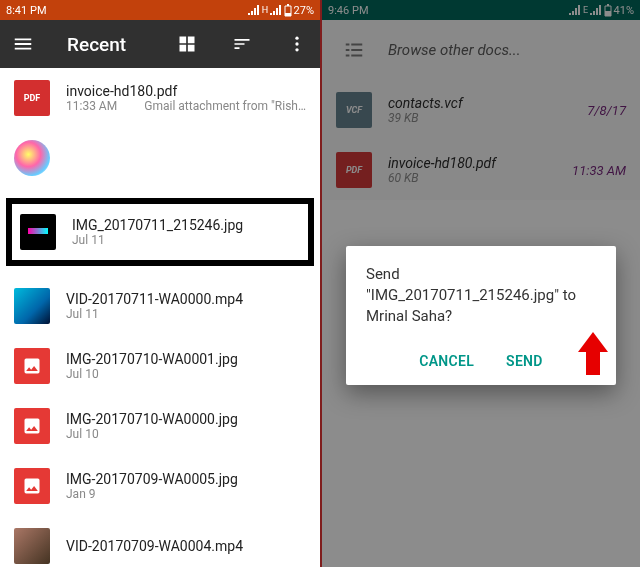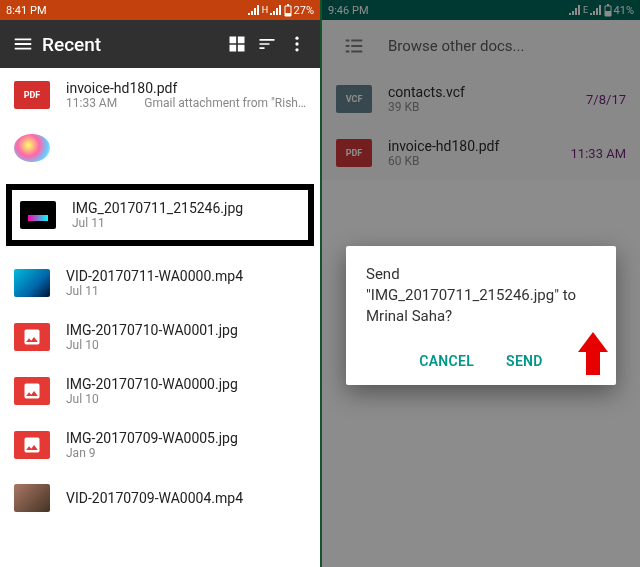--- a/index.html
+++ b/index.html
@@ -1,40 +1,40 @@
 <!DOCTYPE html>
 <html><head>
 <meta charset="utf-8">
 <style>
   * { margin: 0; padding: 0; box-sizing: border-box; font-family: Roboto, Arial, sans-serif; }
   body { width: 640px; height: 567px; background: #e8e8e8; display: flex; }
   .phone { width: 320px; height: 567px; background: #fff; position: relative; overflow: hidden; }
-  .phone + .phone { border-left: 2px solid #14532d; }
+  .phone + .phone { border-left: 2px solid #7f1d1d; }
 
   
   .status-bar { height: 20px; background: #c2410c; color: #fff; display: flex; align-items: center; justify-content: space-between; padding: 0 6px; font-size: 11px; }
   .status-bar.teal { background: #00695c; }
   .status-bar .left { }
   .status-bar .right { display: flex; align-items: center; gap: 2px; }
   .status-bar .net-label { font-size: 9px; letter-spacing: -0.5px; }
   .sig-icon, .batt-icon { display: inline-flex; }
   .batt-pct { font-size: 11px; }
 
   
-  .app-bar { height: 48px; display: flex; align-items: center; padding: 0 12px; gap: 8px; }
+  .app-bar { height: 48px; display: flex; align-items: center; padding: 0 12px; gap: 33px; }
   .app-bar.dark { background: #303030; color: #fff; }
   .app-bar.teal { background: #00796b; color: #fff; }
   .app-bar .title { font-size: 19px; font-weight: 500; flex: 1; }
   .app-bar .icon { width: 22px; height: 22px; display: flex; align-items: center; justify-content: center; fill: #fff; color: #fff; }
 
   
   .list { overflow-y: auto; }
   .item { display: flex; align-items: center; padding: 12px 14px; gap: 16px; }
   .item.browse .primary { color: #555; font-size: 15px; }
-  .item .thumb { width: 36px; height: 28px; flex-shrink: 0; display: flex; align-items: center; justify-content: center; border-radius: 2px; }
+  .item .thumb { width: 36px; height: 36px; flex-shrink: 0; display: flex; align-items: center; justify-content: center; border-radius: 2px; }
   .thumb.pdf { background: #d32f2f; color: #fff; font-size: 9px; font-weight: 700; }
   .thumb.img-red { background: #e53935; color: #fff; }
   .thumb.vcf { background: #607d8b; color: #fff; font-size: 9px; font-weight: 700; }
   .thumb.photo { background: #111; background-size: cover; }
   .thumb.photo.party { background: radial-gradient(circle at 40% 40%, #ff6 0%, #f6a 40%, #6cf 70%, #fff 100%); border-radius: 50%; }
   .thumb.photo.dark { background: linear-gradient(90deg, #000 30%, #f0f 45%, #00f 55%, #000 70%); }
   .thumb.photo.dark.solid { background: #000; position: relative; }
   .thumb.photo.dark.solid::after { content:''; position:absolute; left:8px; top:14px; width:20px; height:6px; background: linear-gradient(90deg,#f0a,#0ff); }
   .thumb.photo.vid { background: linear-gradient(135deg,#0bd,#06a 60%, #013); }
   .thumb.photo.vid2 { background: linear-gradient(135deg,#a76,#432); }
@@ -53,21 +53,21 @@
   .dialog .actions { display: flex; justify-content: center; gap: 24px; margin-top: 18px; }
   .dialog .actions button { background: none; border: none; color: #009688; font-weight: 600; font-size: 14px; letter-spacing: 0.3px; padding: 8px 4px; cursor: pointer; }
 
   
   .arrow-up { position: absolute; left: 256px; top: 332px; width: 30px; height: 44px; }
   .arrow-up::before { content:''; position:absolute; left:0; top:0; width:0; height:0; border-left:15px solid transparent; border-right:15px solid transparent; border-bottom:20px solid #e60000; }
   .arrow-up::after { content:''; position:absolute; left:8px; top:19px; width:14px; height:24px; background:#e60000; }
 
   
   .phone.right .list .item { opacity: 0.95; }
-  .phone.right .list { background: #f9f9f9; }
+  .phone.right .list { background: #f9f9f9; font-style: italic; }
   .phone.right .app-bar, .phone.right .status-bar { position: relative; z-index: 0; }
   .phone.right .list { position: relative; }
 </style>
 </head>
 <body>
 
 <div class="phone">
   <div class="status-bar">
     <span class="left">8:41 PM</span>
     <span class="right">

